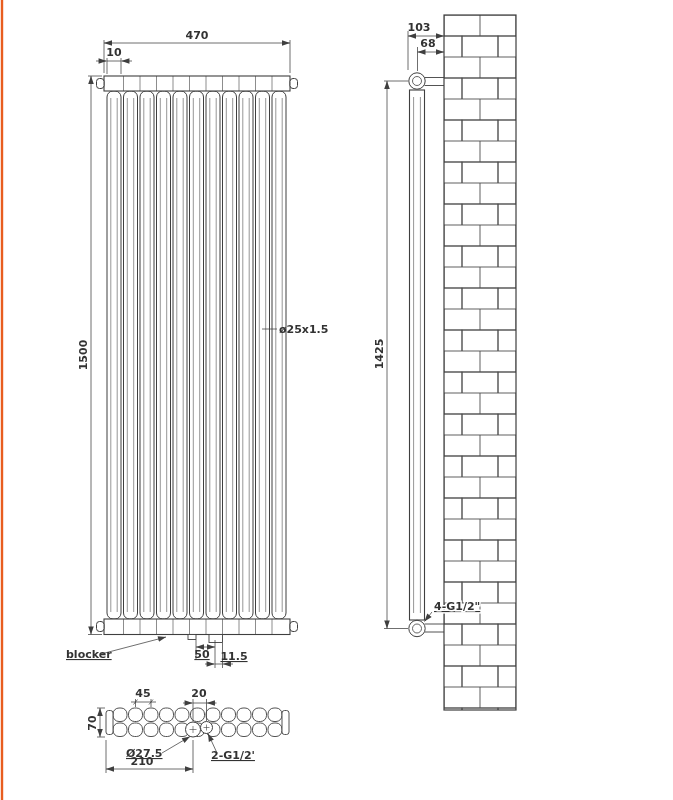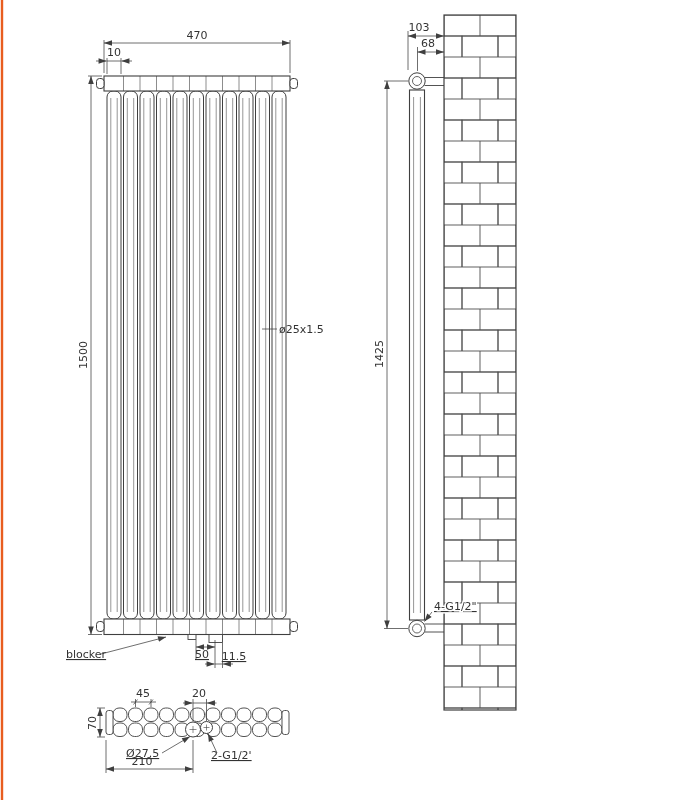--- a/index.html
+++ b/index.html
@@ -1,16 +1,16 @@
 <!DOCTYPE html>
 <html><head>
 <meta charset="utf-8">
 <style>
   html,body{margin:0;padding:0;background:#ffffff;}
-  .stage{position:relative;width:537px;height:800px;background:#0f766e;overflow:hidden;}
+  .stage{position:relative;width:537px;height:800px;background:#0f766e;overflow:hidden;font-weight:bold;}
   svg text{font-family:"DejaVu Sans",sans-serif;font-size:11px;fill:#333333;}
   svg text.u{text-decoration:underline;}
   .halo{paint-order:stroke;stroke:#ffffff;stroke-width:3px;}
 </style>
 </head>
 <body>
 
 <div class="stage">
 <svg width="673" height="800" viewBox="0 0 673 800" xmlns="http://www.w3.org/2000/svg">
   <defs>

